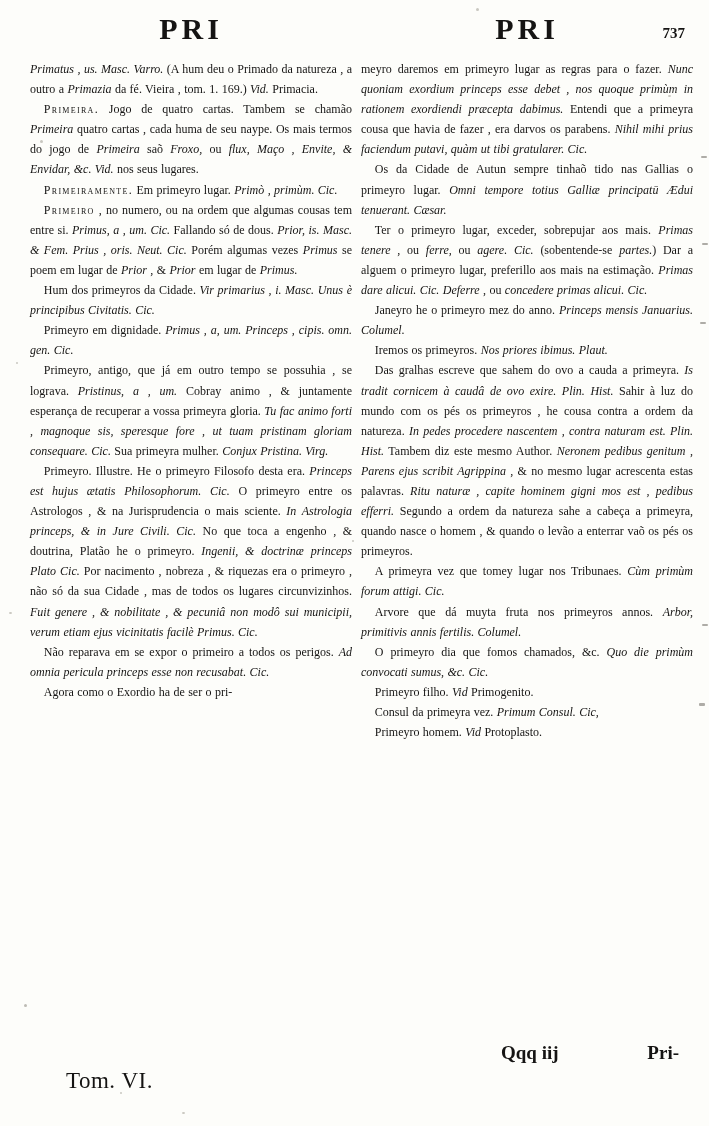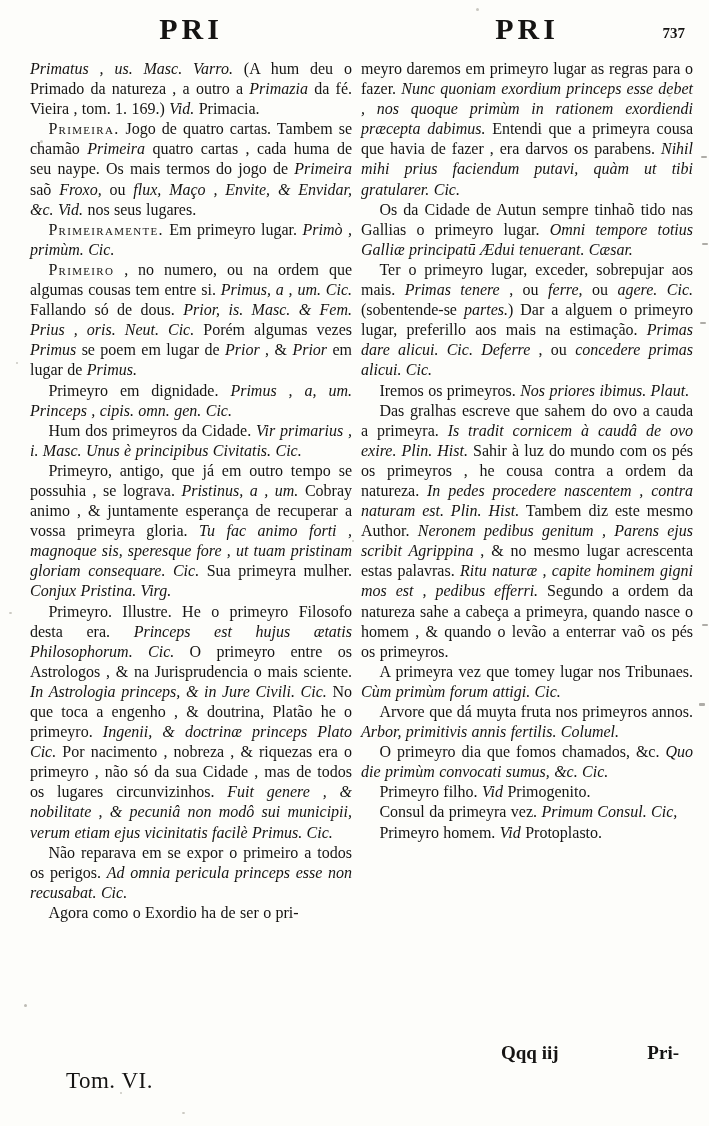--- a/index.html
+++ b/index.html
@@ -16,21 +16,21 @@
   .running-title{
     font-size:30px;font-weight:700;letter-spacing:4px;
   }
   .page-number{
     position:absolute;right:8px;top:13px;
     font-size:15px;font-weight:700;
   }
   .col-body p{
     margin:0;
     text-align:justify;
-    font-size:16px;
+    font-size:12px;
     line-height:20.1px;
     word-spacing:0.4px;
   }
   .col-body p.indent{text-indent:1.15em;}
   .rm{font-style:normal;}
   .it{font-style:italic;}
   .sc{font-variant:small-caps;letter-spacing:1.3px;}
   .tom-line{
     position:absolute;left:66px;top:1068px;
     font-size:23px;letter-spacing:0.5px;
@@ -70,38 +70,39 @@
 
   <div class="column left">
     <div class="header-row">
       <span class="running-title">PRI</span>
     </div>
     <div class="col-body">
         <p class=""><span class="it">Primatus , us. Masc. Varro. </span><span class="rm">(A hum deu o Primado da natureza , a outro a </span><span class="it">Primazia</span><span class="rm"> da fé. Vieira , tom. 1. 169.) </span><span class="it">Vid.</span><span class="rm"> Primacia.</span></p>
         <p class="indent"><span class="sc">Primeira.</span><span class="rm"> Jogo de quatro cartas. Tambem se chamão </span><span class="it">Primeira</span><span class="rm"> quatro cartas , cada huma de seu naype. Os mais termos do jogo de </span><span class="it">Primeira</span><span class="rm"> saõ </span><span class="it">Froxo,</span><span class="rm"> ou </span><span class="it">flux, Maço , Envite, &amp; Envidar, &amp;c.</span><span class="rm"> </span><span class="it">Vid.</span><span class="rm"> nos seus lugares.</span></p>
         <p class="indent"><span class="sc">Primeiramente.</span><span class="rm"> Em primeyro lugar. </span><span class="it">Primò , primùm. Cic.</span></p>
         <p class="indent"><span class="sc">Primeiro</span><span class="rm"> , no numero, ou na ordem que algumas cousas tem entre si. </span><span class="it">Primus, a , um. Cic.</span><span class="rm"> Fallando só de dous. </span><span class="it">Prior, is. Masc. &amp; Fem. Prius , oris. Neut. Cic.</span><span class="rm"> Porém algumas vezes </span><span class="it">Primus</span><span class="rm"> se poem em lugar de </span><span class="it">Prior</span><span class="rm"> , &amp; </span><span class="it">Prior</span><span class="rm"> em lugar de </span><span class="it">Primus.</span></p>
+        <p class="indent"><span class="rm">Hum dos primeyros da Cidade. </span><span class="it">Vir primarius , i. Masc. Unus è principibus Civitatis. Cic.</span></p>
         <p class="indent"><span class="rm">Primeyro em dignidade. </span><span class="it">Primus , a, um. Princeps , cipis. omn. gen. Cic.</span></p>
-        <p class="indent"><span class="rm">Hum dos primeyros da Cidade. </span><span class="it">Vir primarius , i. Masc. Unus è principibus Civitatis. Cic.</span></p>
         <p class="indent"><span class="rm">Primeyro, antigo, que já em outro tempo se possuhia , se lograva. </span><span class="it">Pristinus, a , um.</span><span class="rm"> Cobray animo , &amp; juntamente esperança de recuperar a vossa primeyra gloria. </span><span class="it">Tu fac animo forti , magnoque sis, speresque fore , ut tuam pristinam gloriam consequare. Cic.</span><span class="rm"> Sua primeyra mulher. </span><span class="it">Conjux Pristina. Virg.</span></p>
         <p class="indent"><span class="rm">Primeyro. Illustre. He o primeyro Filosofo desta era. </span><span class="it">Princeps est hujus ætatis Philosophorum. Cic.</span><span class="rm"> O primeyro entre os Astrologos , &amp; na Jurisprudencia o mais sciente. </span><span class="it">In Astrologia princeps, &amp; in Jure Civili. Cic.</span><span class="rm"> No que toca a engenho , &amp; doutrina, Platão he o primeyro. </span><span class="it">Ingenii, &amp; doctrinæ princeps Plato Cic.</span><span class="rm"> Por nacimento , nobreza , &amp; riquezas era o primeyro , não só da sua Cidade , mas de todos os lugares circunvizinhos. </span><span class="it">Fuit genere , &amp; nobilitate , &amp; pecuniâ non modô sui municipii, verum etiam ejus vicinitatis facilè Primus. Cic.</span></p>
         <p class="indent"><span class="rm">Não reparava em se expor o primeiro a todos os perigos. </span><span class="it">Ad omnia pericula princeps esse non recusabat. Cic.</span></p>
         <p class="indent"><span class="rm">Agora como o Exordio ha de ser o pri-</span></p>
       </div>
   </div>
 
   <div class="column right">
     <div class="header-row">
       <span class="running-title">PRI</span>
       <span class="page-number">737</span>
     </div>
     <div class="col-body">
         <p class=""><span class="rm">meyro daremos em primeyro lugar as regras para o fazer. </span><span class="it">Nunc quoniam exordium princeps esse debet , nos quoque primùm in rationem exordiendi præcepta dabimus.</span><span class="rm"> Entendi que a primeyra cousa que havia de fazer , era darvos os parabens. </span><span class="it">Nihil mihi prius faciendum putavi, quàm ut tibi gratularer. Cic.</span></p>
         <p class="indent"><span class="rm">Os da Cidade de Autun sempre tinhaõ tido nas Gallias o primeyro lugar. </span><span class="it">Omni tempore totius Galliæ principatū Ædui tenuerant. Cæsar.</span></p>
         <p class="indent"><span class="rm">Ter o primeyro lugar, exceder, sobrepujar aos mais. </span><span class="it">Primas tenere</span><span class="rm"> , ou </span><span class="it">ferre,</span><span class="rm"> ou </span><span class="it">agere. Cic.</span><span class="rm"> (sobentende-se </span><span class="it">partes.</span><span class="rm">) Dar a alguem o primeyro lugar, preferillo aos mais na estimação. </span><span class="it">Primas dare alicui. Cic. Deferre</span><span class="rm"> , ou </span><span class="it">concedere primas alicui. Cic.</span></p>
+        <p class="indent"><span class="rm">Janeyro he o primeyro mez do anno. </span><span class="it">Princeps mensis Januarius. Columel.</span></p>
         <p class="indent"><span class="rm">Iremos os primeyros. </span><span class="it">Nos priores ibimus. Plaut.</span></p>
         <p class="indent"><span class="rm">Das gralhas escreve que sahem do ovo a cauda a primeyra. </span><span class="it">Is tradit cornicem à caudâ de ovo exire. Plin. Hist.</span><span class="rm"> Sahir à luz do mundo com os pés os primeyros , he cousa contra a ordem da natureza. </span><span class="it">In pedes procedere nascentem , contra naturam est. Plin. Hist.</span><span class="rm"> Tambem diz este mesmo Author. </span><span class="it">Neronem pedibus genitum , Parens ejus scribit Agrippina</span><span class="rm"> , &amp; no mesmo lugar acrescenta estas palavras. </span><span class="it">Ritu naturæ , capite hominem gigni mos est , pedibus efferri.</span><span class="rm"> Segundo a ordem da natureza sahe a cabeça a primeyra, quando nasce o homem , &amp; quando o levão a enterrar vaõ os pés os primeyros.</span></p>
         <p class="indent"><span class="rm">A primeyra vez que tomey lugar nos Tribunaes. </span><span class="it">Cùm primùm forum attigi. Cic.</span></p>
         <p class="indent"><span class="rm">Arvore que dá muyta fruta nos primeyros annos. </span><span class="it">Arbor, primitivis annis fertilis. Columel.</span></p>
         <p class="indent"><span class="rm">O primeyro dia que fomos chamados, &amp;c. </span><span class="it">Quo die primùm convocati sumus, &amp;c. Cic.</span></p>
         <p class="indent"><span class="rm">Primeyro filho. </span><span class="it">Vid</span><span class="rm"> Primogenito.</span></p>
         <p class="indent"><span class="rm">Consul da primeyra vez. </span><span class="it">Primum Consul. Cic,</span></p>
         <p class="indent"><span class="rm">Primeyro homem. </span><span class="it">Vid</span><span class="rm"> Protoplasto.</span></p>
       </div>
   </div>

